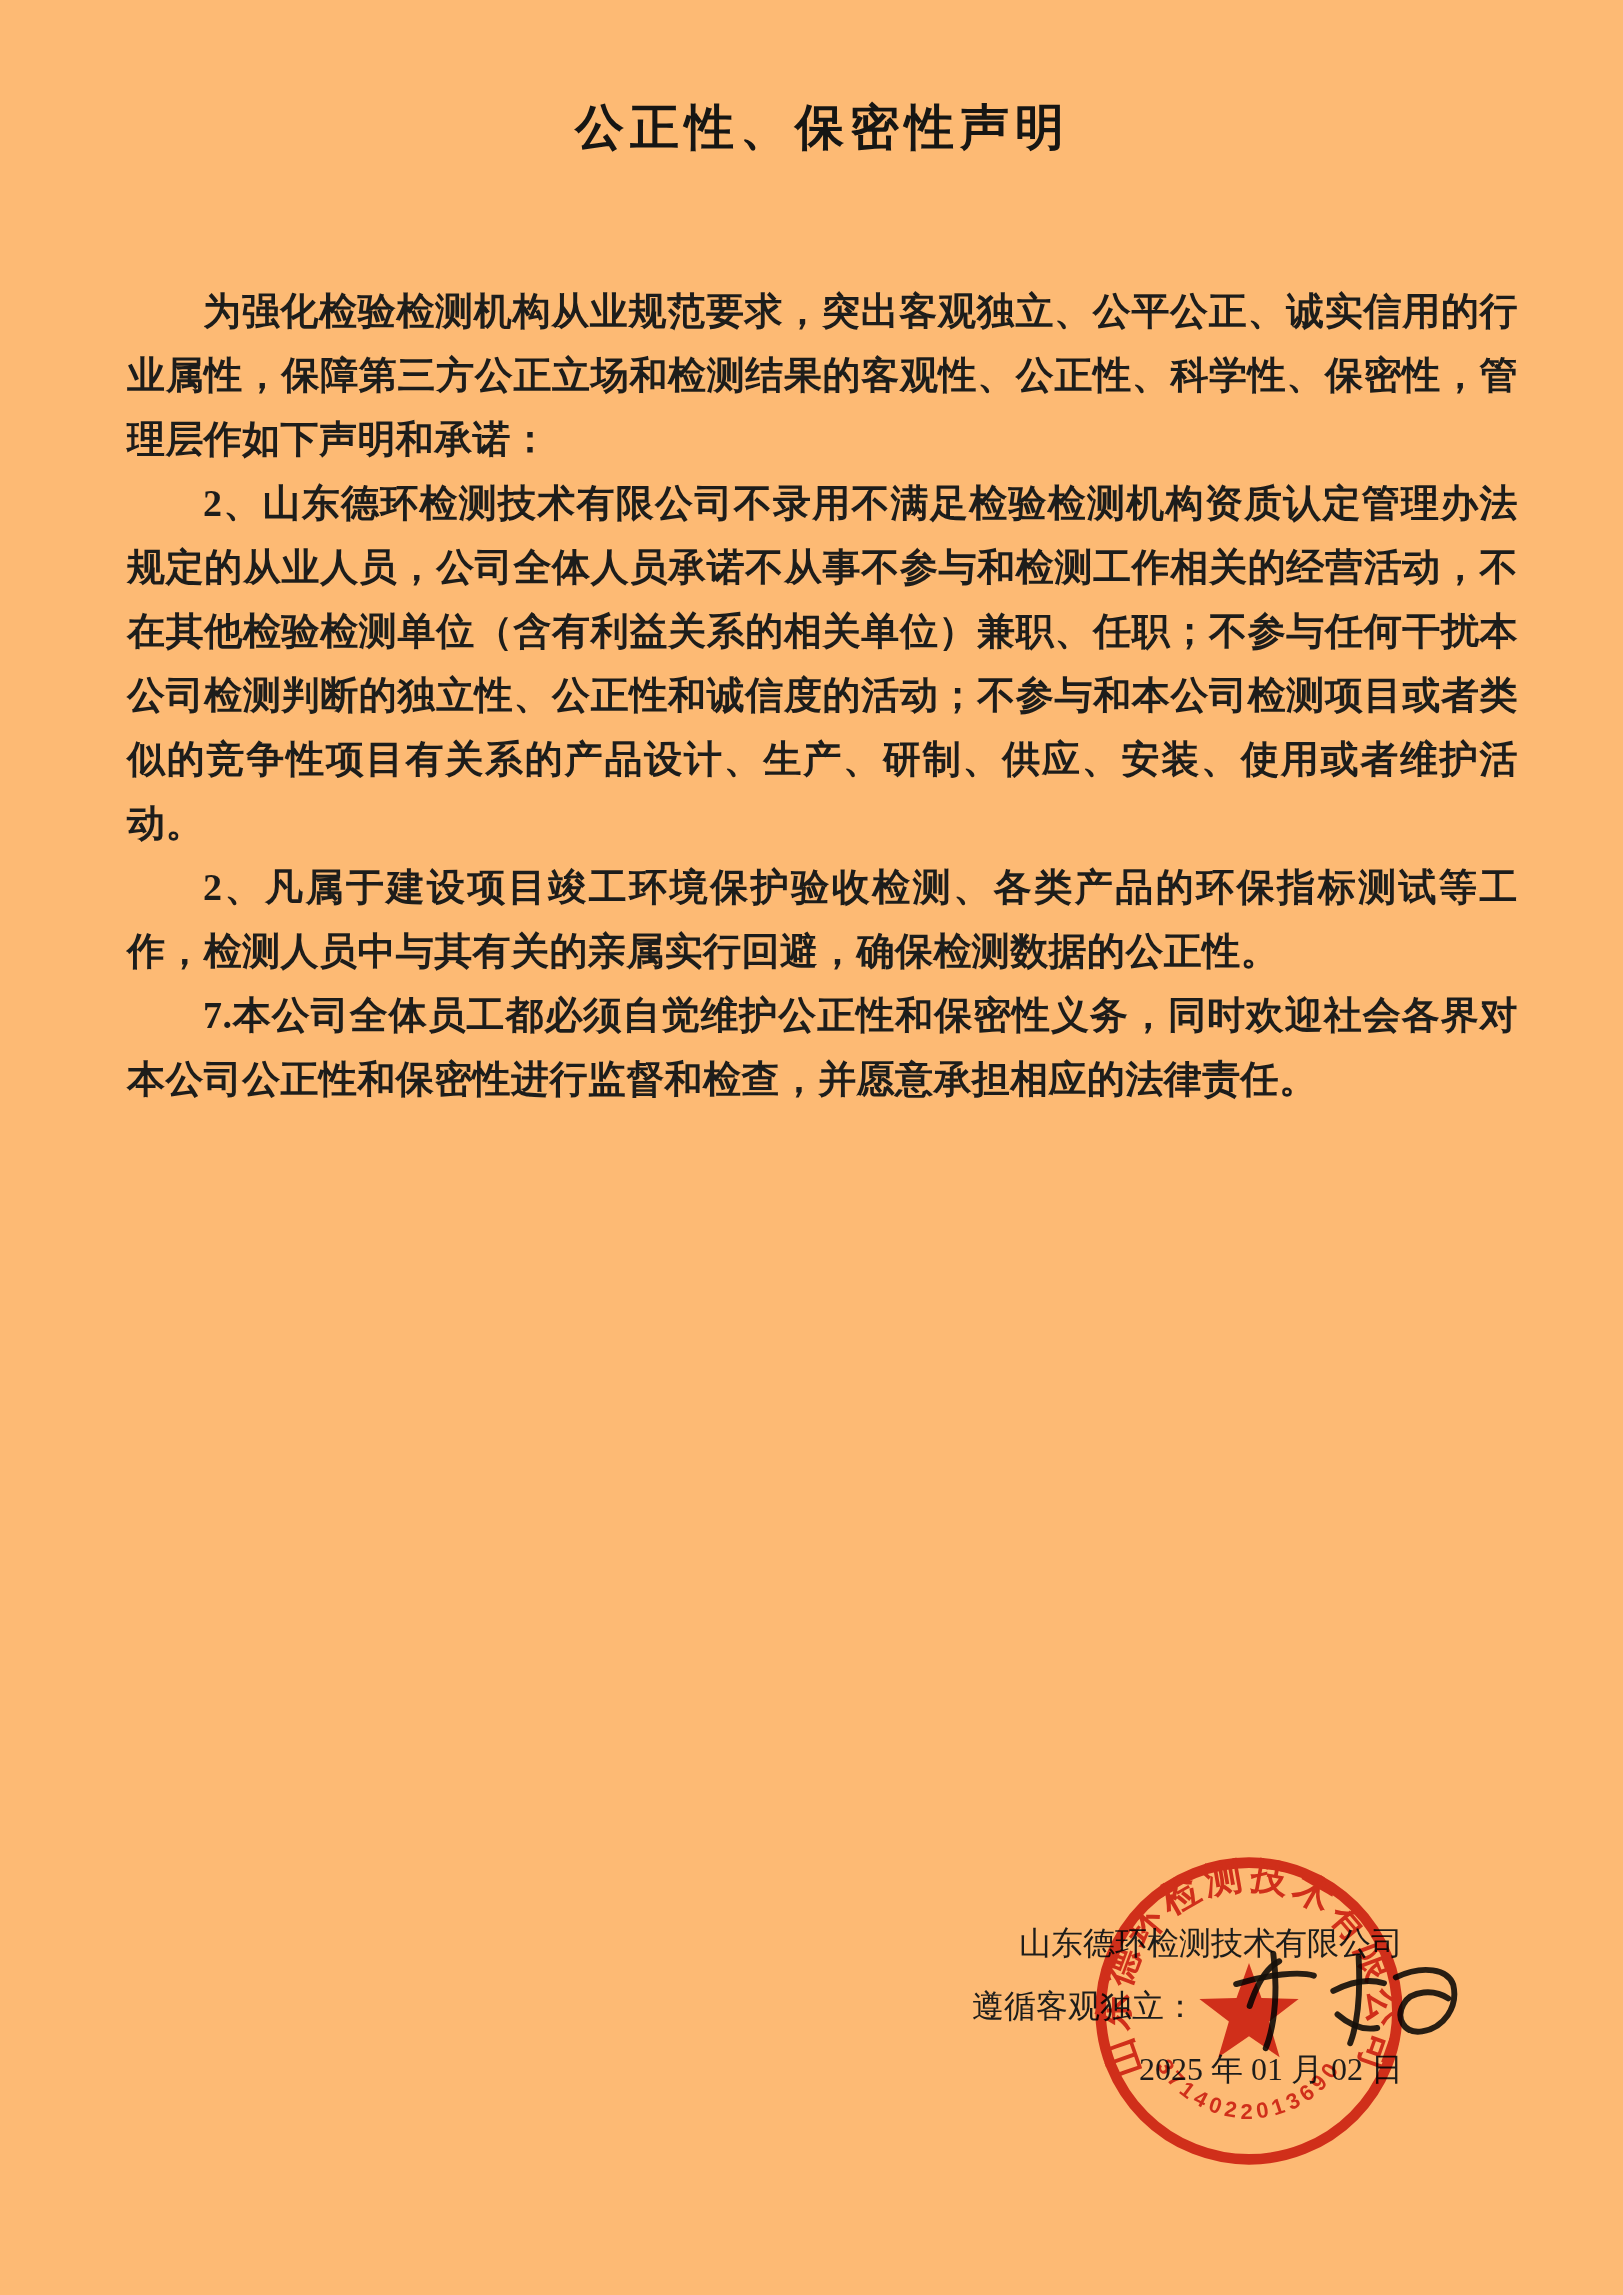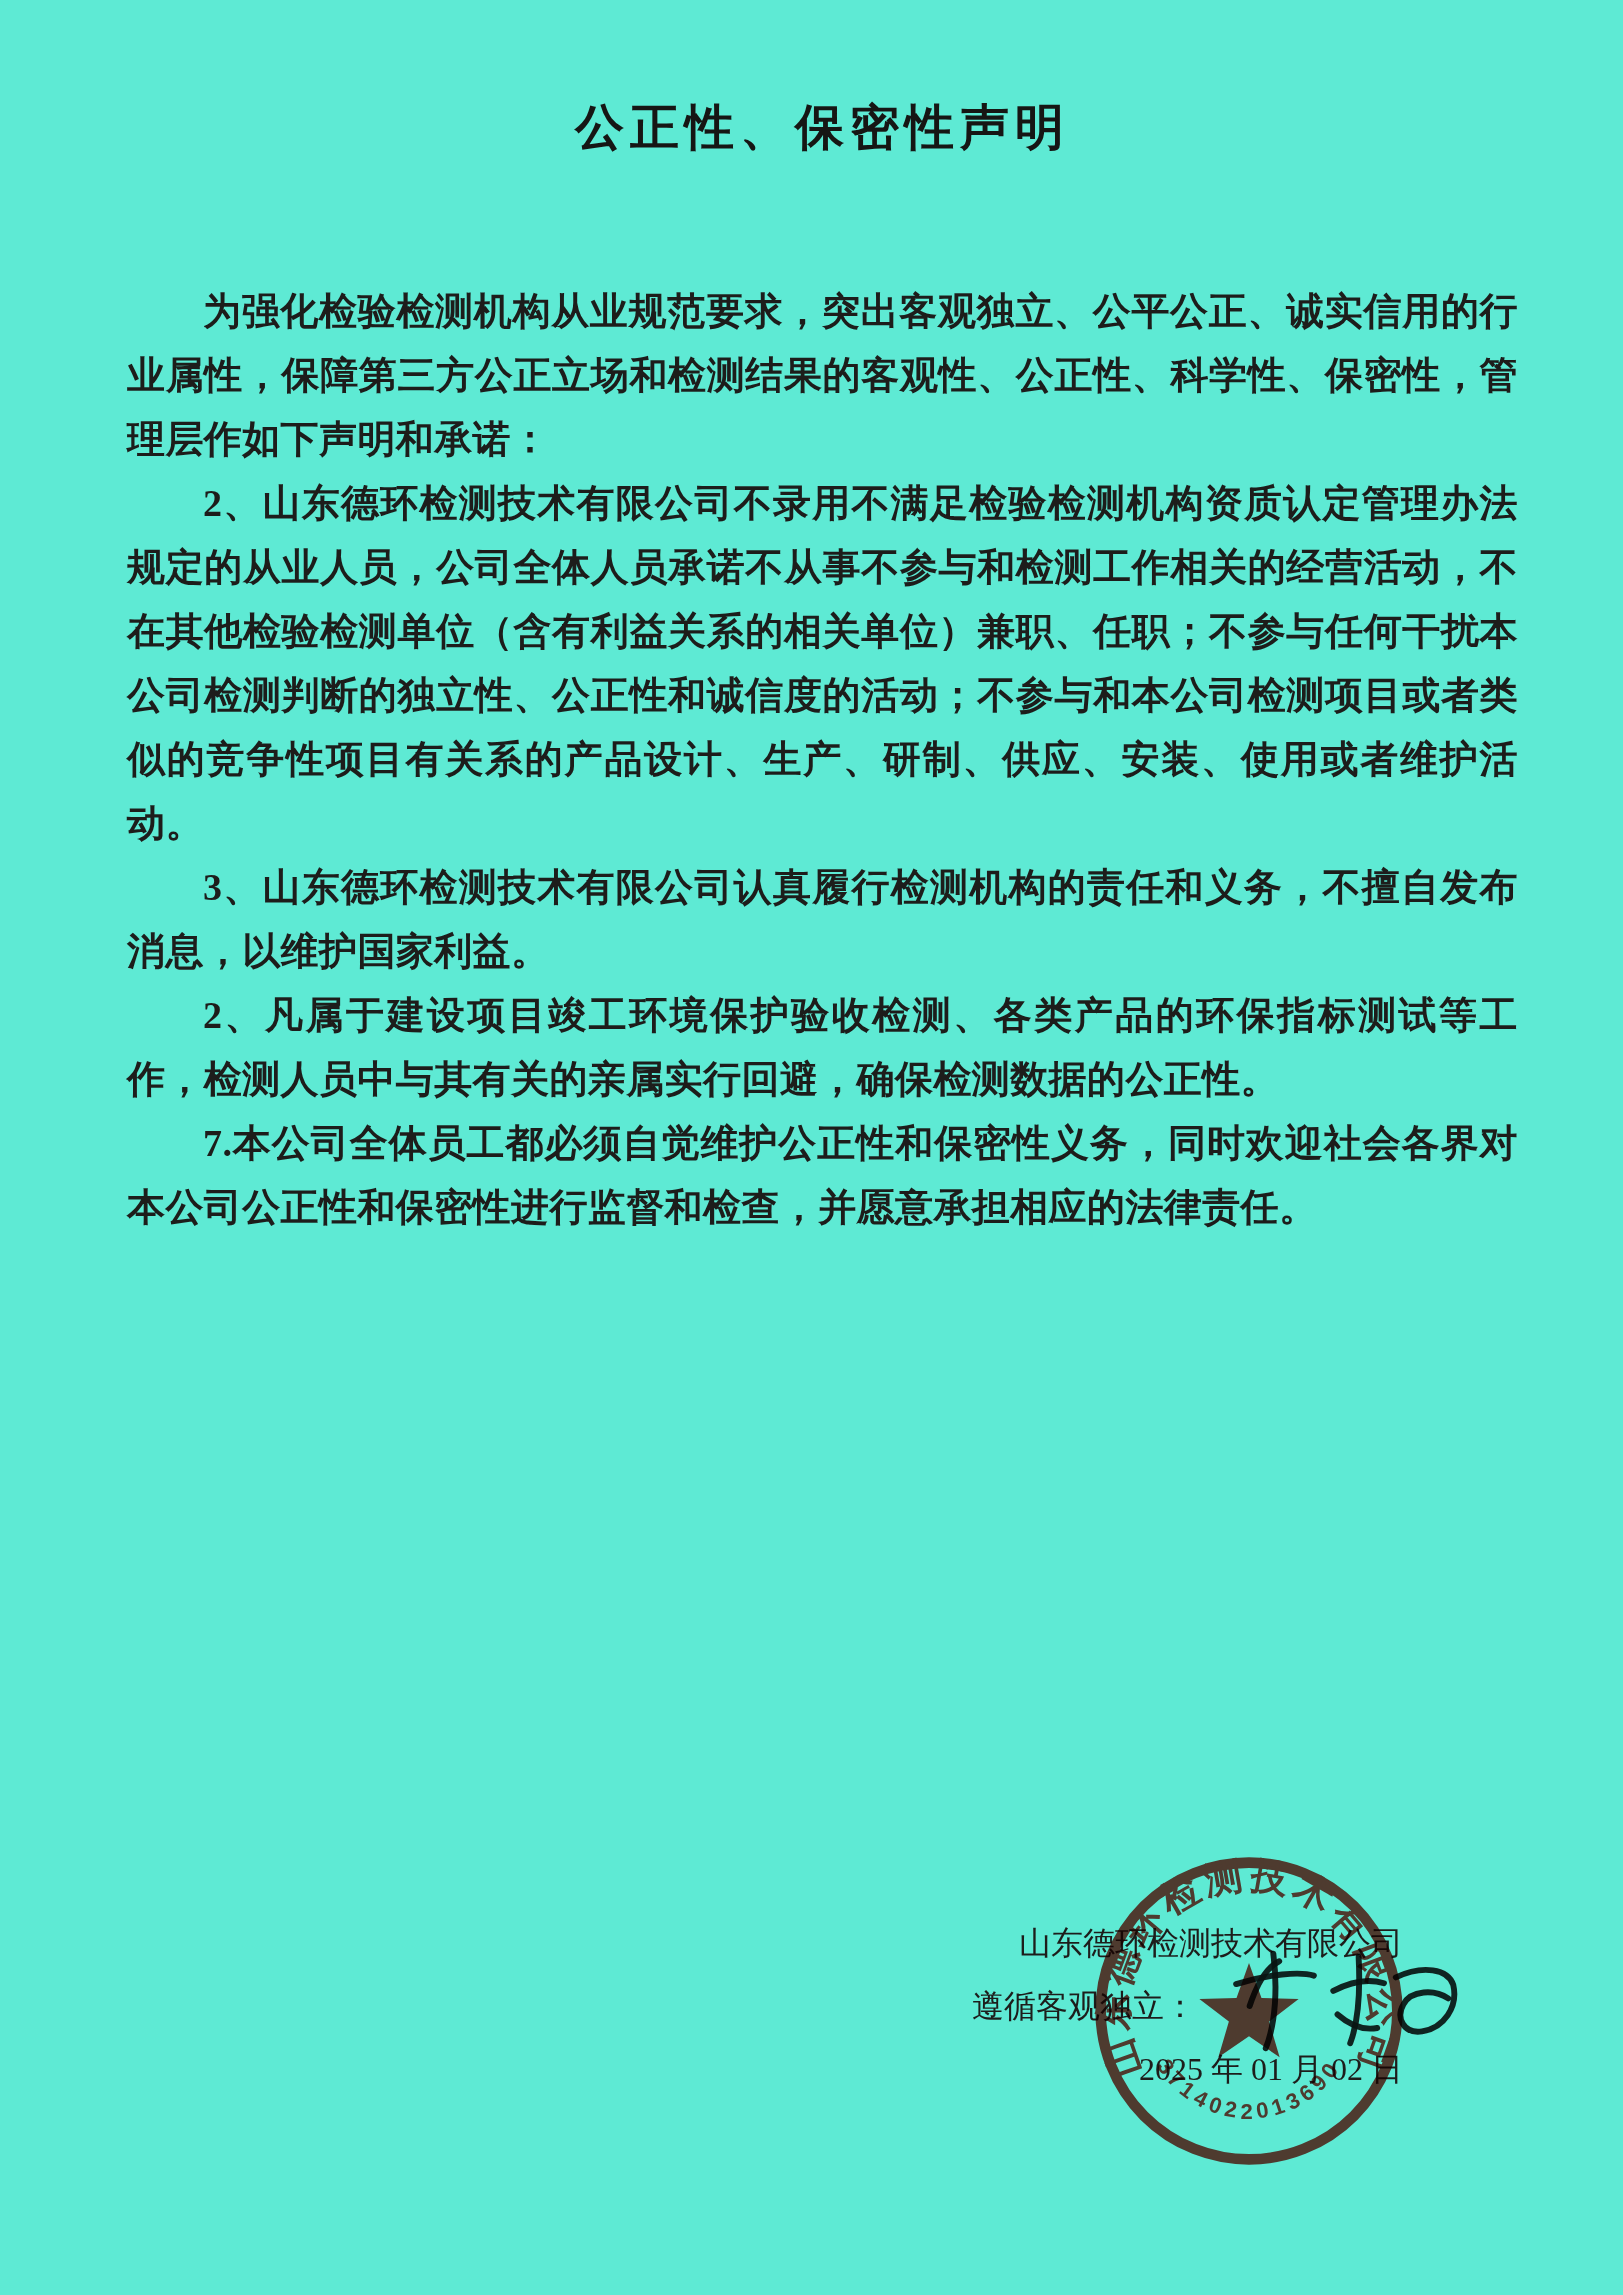--- a/index.html
+++ b/index.html
@@ -1,21 +1,21 @@
 <!DOCTYPE html>
 <html lang="zh" style="--seal-color: #cf3129;font-size:13.5px"><head>
 <meta charset="utf-8">
 <style>
   html,body{margin:0;padding:0;}
   body{background:#e9e9e9;}
   .page{
     position:relative;
     width:1623px;height:2295px;
     margin:0 auto;
-    background:#5eead4;
+    background:#fdba74;
     overflow:hidden;
     font-family:"Liberation Serif","DejaVu Serif",serif;
     color:#1d1d1b;
   }
   .content{
     position:absolute;
     left:127px;top:0;
     width:1391px;
   }
   .title{
@@ -102,21 +102,20 @@
 </head>
 <body>
 
 <div class="page">
 
   <div class="content">
     <h1 class="title">公正性、保密性声明</h1>
     <div class="body">
       <p>为强化检验检测机构从业规范要求，突出客观独立、公平公正、诚实信用的行业属性，保障第三方公正立场和检测结果的客观性、公正性、科学性、保密性，管理层作如下声明和承诺：</p>
       <p>2、山东德环检测技术有限公司不录用不满足检验检测机构资质认定管理办法规定的从业人员，公司全体人员承诺不从事不参与和检测工作相关的经营活动，不在其他检验检测单位（含有利益关系的相关单位）兼职、任职；不参与任何干扰本公司检测判断的独立性、公正性和诚信度的活动；不参与和本公司检测项目或者类似的竞争性项目有关系的产品设计、生产、研制、供应、安装、使用或者维护活动。</p>
-      <p>3、山东德环检测技术有限公司认真履行检测机构的责任和义务，不擅自发布消息，以维护国家利益。</p>
       <p>2、凡属于建设项目竣工环境保护验收检测、各类产品的环保指标测试等工作，检测人员中与其有关的亲属实行回避，确保检测数据的公正性。</p>
       <p>7.本公司全体员工都必须自觉维护公正性和保密性义务，同时欢迎社会各界对本公司公正性和保密性进行监督和检查，并愿意承担相应的法律责任。</p>
     </div>
   </div>
 
   <div class="footer">
     <div>山东德环检测技术有限公司</div>
     <div><span>遵循客观独立：</span><span class="sig-space"></span></div>
     <div>2025 年 01 月 02 日</div>
   </div>

